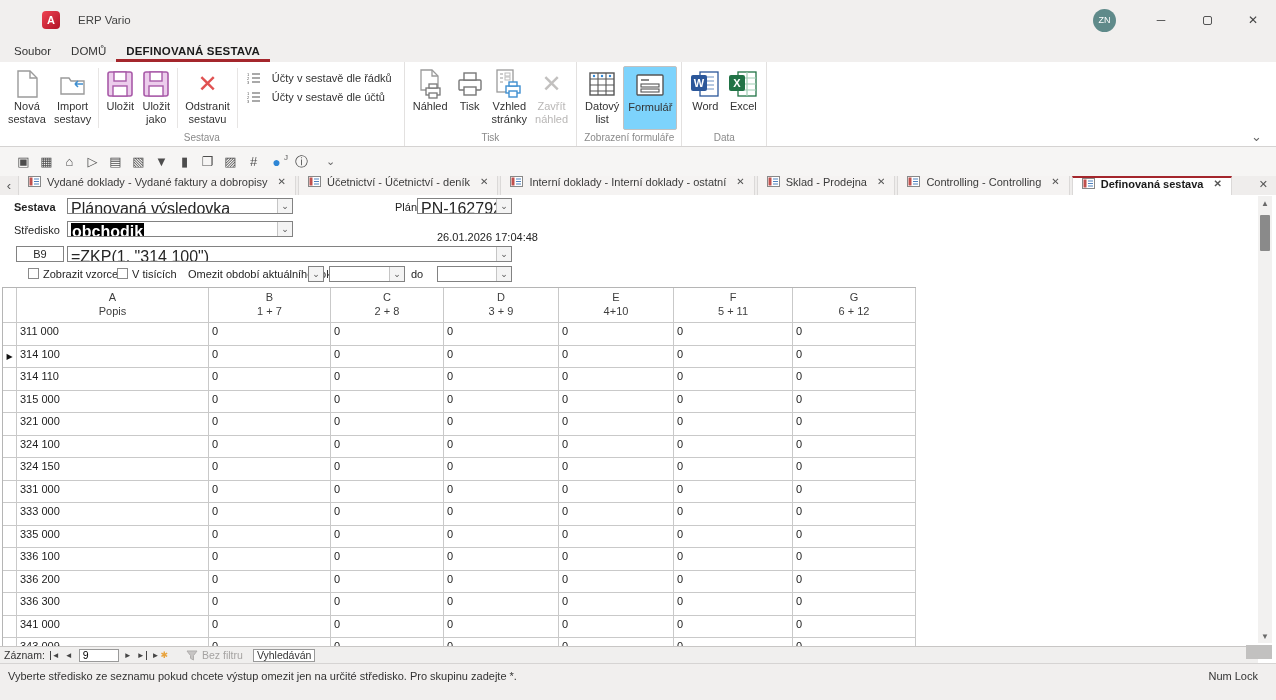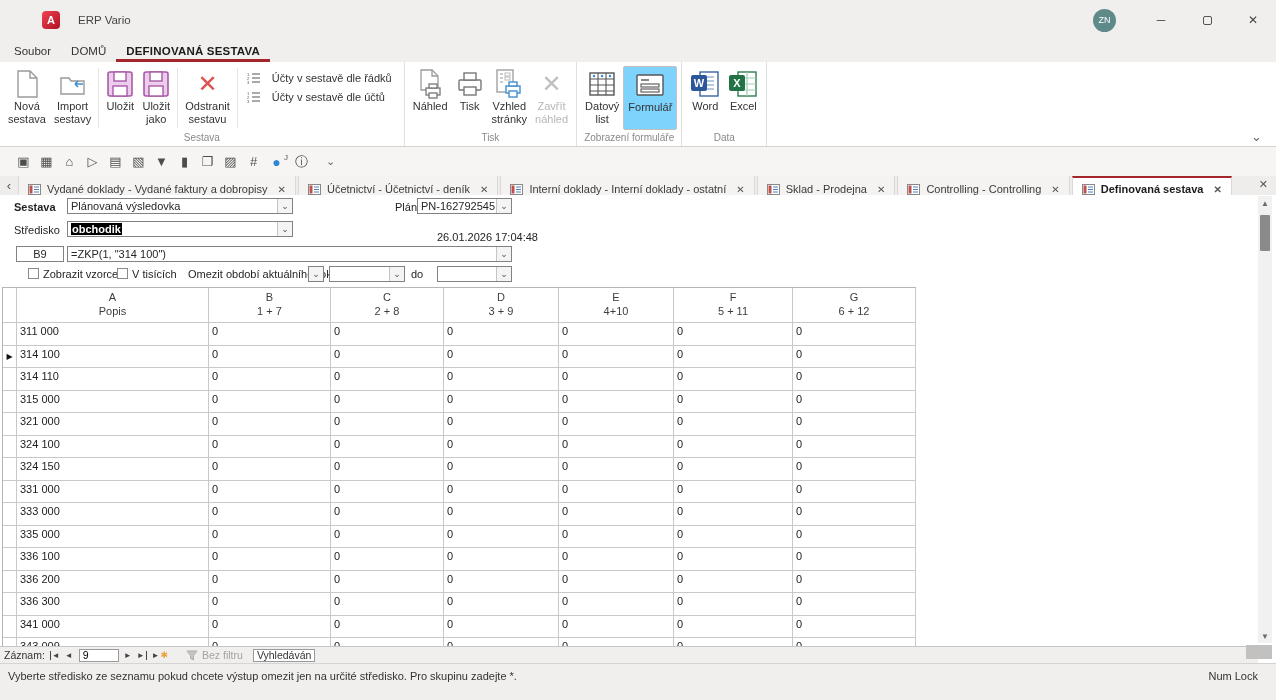--- a/index.html
+++ b/index.html
@@ -46,32 +46,32 @@
   .quickbar { position:absolute; top:147px; left:0; right:0; height:29px; background:#f6f5f4; display:flex; align-items:center; padding-left:12px; }
   .qicon { width:23px; text-align:center; color:#4d4d4d; font-size:13px; }
   .qicon.blue { color:#2e86d5; font-size:14px; }
   .qicon.sup { font-size:8px; width:8px; color:#555; margin-left:-6px; margin-top:-8px; }
   .qicon.chev { color:#666; font-size:11px; margin-left:6px; }
 
   
   .tabbar { position:absolute; top:176px; left:0; right:0; height:19px; background:#efedec; display:flex; align-items:stretch; }
   .tabscroll { width:18px; display:flex; align-items:center; justify-content:center; color:#555; font-size:13px; }
   .tabs { display:flex; align-items:stretch; }
-  .tab { display:flex; align-items:flex-end; gap:6px; padding:0 9px; background:#f5f3f2; border-right:1px solid #dbd9d8;
+  .tab { display:flex; align-items:flex-start; gap:6px; padding:0 9px; background:#f5f3f2; border-right:1px solid #dbd9d8;
          border-left:1px solid #dbd9d8; margin-right:2px; color:#3b3b3b; white-space:nowrap; }
   .tab.active { background:#fff; border-top:2px solid #a4262c; font-weight:bold; color:#1b1b1b; }
   .tclose { color:#555; font-size:10px; margin-left:4px; }
   .tabbar-x { position:absolute; right:8px; top:2px; color:#555; font-size:11px; }
 
   
   .content { position:absolute; top:195px; left:0; width:1258px; height:451px; background:#fff; overflow:hidden; }
   .flabel { position:absolute; font-size:11px; color:#1f1f1f; }
   .flabel.bold { font-weight:bold; }
   .combo { position:absolute; border:1px solid #828282; background:#fff; display:flex; height:16px; }
-  .combo .cval { flex:1; padding:1px 3px 0; overflow:hidden; white-space:nowrap; font-size:11px; }
+  .combo .cval { flex:1; padding:1px 3px 0; overflow:hidden; white-space:nowrap; font-size:16px; }
   .combo .carr { width:15px; border-left:1px solid #c5c5c5; background:#f4f4f4; display:flex; align-items:center; justify-content:center; color:#555; font-size:9px; }
   .sel-black { background:#000; color:#fff; padding:0 1px; font-weight:bold; }
   .refbox { position:absolute; border:1px solid #828282; background:#fff; text-align:center; font-size:11px; padding-top:1px; }
   .datetime { position:absolute; font-size:11px; color:#222; }
   .cb { position:absolute; width:11px; height:11px; border:1px solid #8a8a8a; background:#fff; }
 
   
   .grid { position:absolute; left:2px; top:92px; border-top:1px solid #b5b5b5; border-left:1px solid #b5b5b5; }
   .thr, .tr { display:flex; }
   .th, .td, .tsel { border-right:1px solid #c9c9c9; border-bottom:1px solid #c9c9c9; overflow:hidden; }

